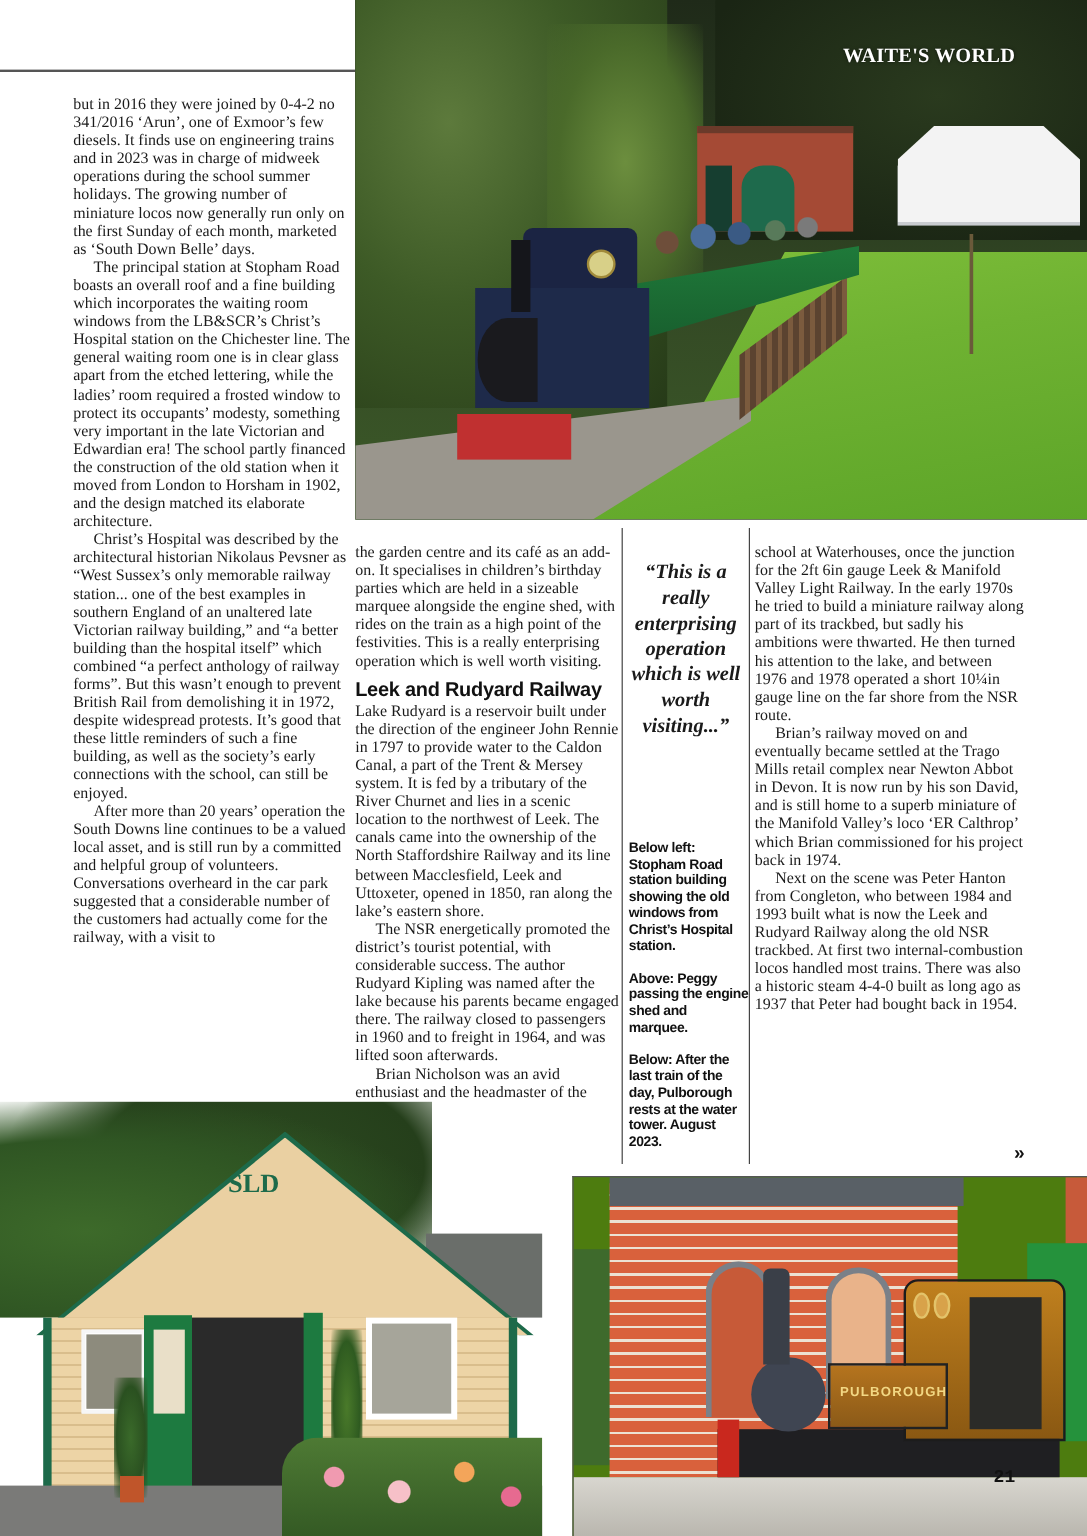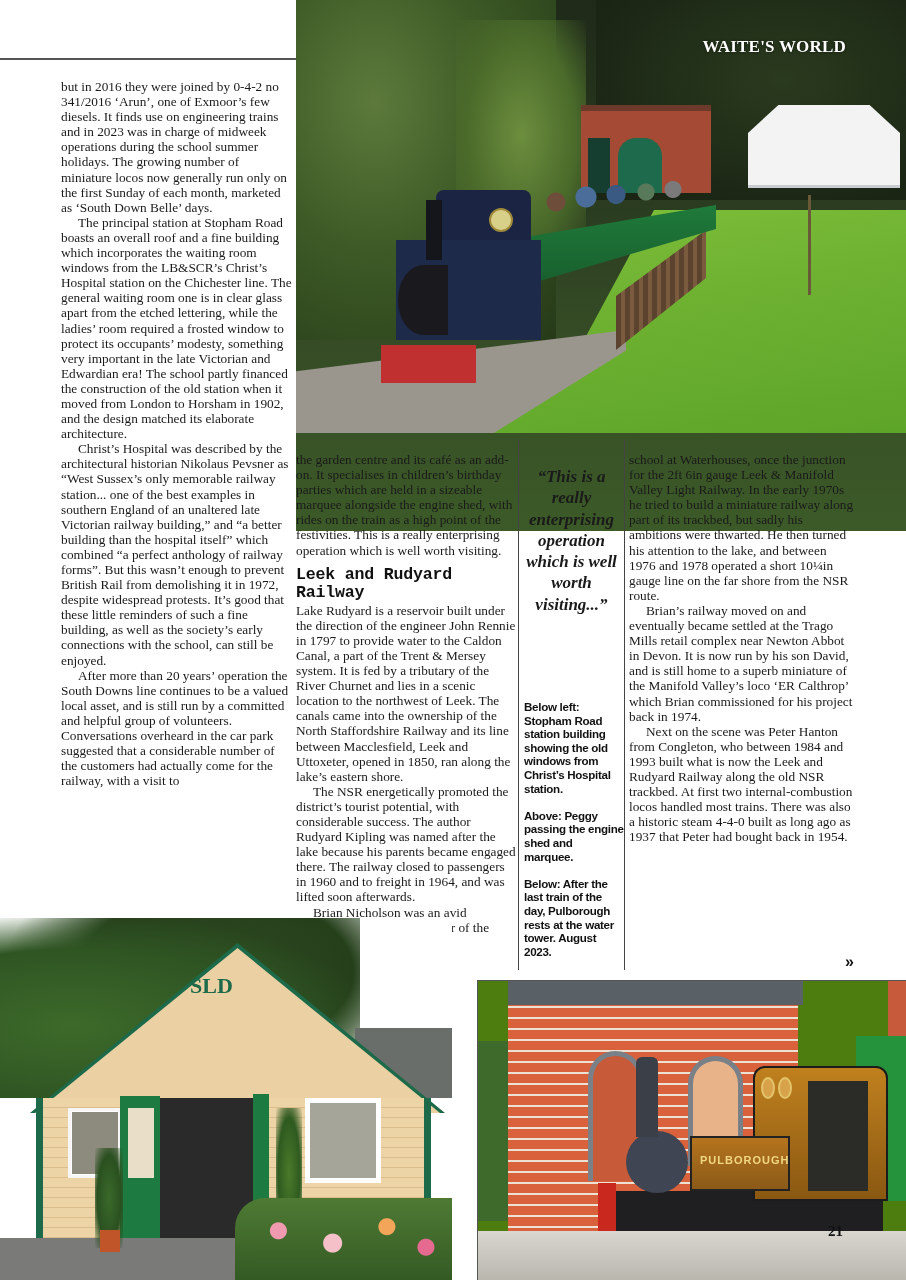--- a/index.html
+++ b/index.html
@@ -2,21 +2,21 @@
 <html><head>
 <meta charset="utf-8">
 <style>
   * { box-sizing: border-box; margin: 0; padding: 0; }
   html, body { width: 906px; height: 1280px; background: #ffffff; overflow: hidden; }
   body { position: relative; font-family: "Liberation Serif", "DejaVu Serif", serif; color: #1a1a1a; }
 
   .rule-top { position: absolute; left: 0; top: 58px; width: 296px; height: 2px; background: #555; }
 
   
-  .hero { position: absolute; left: 296px; top: 0; width: 610px; height: 531px; overflow: hidden; background: #2c3a22; }
+  .hero { position: absolute; left: 296px; top: 0; width: 610px; height: 433px; overflow: hidden; background: #2c3a22; }
   .hero .sky-dark { position: absolute; inset: 0; background: linear-gradient(180deg,#1f2a19 0%,#2b3d20 40%,#344a25 60%,#3c5a28 100%); }
   .hero .foliage-left { position: absolute; left: 0; top: 0; width: 260px; height: 340px; background: radial-gradient(ellipse at 30% 30%, #5d7a3c 0%, #3d5a26 45%, #263a18 100%); }
   .hero .foliage-left2 { position: absolute; left: 160px; top: 20px; width: 130px; height: 230px; background: radial-gradient(ellipse at 50% 50%, #6c8e3e 0%, #4a6a2a 60%, transparent 100%); }
   .hero .trees-right { position: absolute; left: 300px; top: 0; width: 310px; height: 200px; background: radial-gradient(ellipse at 60% 40%, #2a3a1e 0%, #1a2514 80%); }
   .hero .lawn { position: absolute; left: 190px; top: 210px; width: 420px; height: 223px; background: linear-gradient(170deg,#7fbf3a 0%,#6fb232 40%,#5da528 100%); clip-path: polygon(40% 0,100% 0,100% 100%,0 100%,20% 70%); }
   .hero .shed { position: absolute; left: 285px; top: 105px; width: 130px; height: 88px; background: #a54a35; border-top: 6px solid #6b3a2a; }
   .hero .shed-door { position: absolute; left: 322px; top: 138px; width: 44px; height: 55px; background: #1e6a4c; border-radius: 18px 18px 0 0; }
   .hero .shed-door2 { position: absolute; left: 292px; top: 138px; width: 22px; height: 55px; background: #163e30; }
   .hero .marquee { position: absolute; left: 452px; top: 105px; width: 152px; height: 80px; background: #f3f3f3; clip-path: polygon(20% 0,80% 0,100% 35%,100% 100%,0 100%,0 35%); }
   .hero .marquee-shadow { position: absolute; left: 452px; top: 138px; width: 152px; height: 50px; background: #c9ccd0; }
@@ -34,21 +34,21 @@
   .section-tag { position: absolute; right: 60px; top: 37px; font-family: "Liberation Serif", serif; font-weight: bold; font-size: 17px; color: #ffffff; letter-spacing: 0.2px; text-shadow: 0 0 3px rgba(0,0,0,0.6); }
 
   
   .col { position: absolute; font-size: 13.3px; line-height: 15.1px; text-align: left; hyphens: none; }
   .col p { text-indent: 0; }
   .col p.ind { text-indent: 17px; }
   .col-1 { left: 61px; top: 79px; width: 232px; }
   .col-2 { left: 296px; top: 452px; width: 220px; }
   .col-4 { left: 629px; top: 452px; width: 226px; }
 
-  .subhead { font-family: Liberation Mono, monospace; font-weight: bold; font-size: 16.6px; line-height: 18px; margin-top: 8px; margin-bottom: 1px; letter-spacing: -0.2px; color: #111; }
+  .subhead { font-family: Liberation Sans, sans-serif; font-weight: bold; font-size: 16.6px; line-height: 18px; margin-top: 8px; margin-bottom: 1px; letter-spacing: -0.2px; color: #111; }
 
   .vrule { position: absolute; width: 1px; background: #444; }
   .vrule-a { left: 518px; top: 440px; height: 530px; }
   .vrule-b { left: 624px; top: 440px; height: 530px; }
 
   .pull-quote { position: absolute; left: 520px; top: 466px; width: 103px; text-align: center; font-family: "Liberation Serif", serif; font-style: italic; font-weight: bold; font-size: 17px; line-height: 21.3px; color: #1a1a1a; }
 
   .captions { position: absolute; left: 524px; top: 700px; width: 100px; font-family: "Liberation Sans", "DejaVu Sans", sans-serif; font-weight: bold; font-size: 11.6px; line-height: 13.6px; color: #111; letter-spacing: -0.3px; }
   .captions p { margin-bottom: 13.6px; }
 
@@ -94,21 +94,21 @@
   .pulb .loco-smokebox { position: absolute; left: 148px; top: 150px; width: 62px; height: 62px; border-radius: 50%; background: #3f4552; }
   .pulb .loco-tank { position: absolute; left: 212px; top: 155px; width: 100px; height: 55px; background: linear-gradient(180deg,#b5741e,#8b5a18); border: 2px solid #222; }
   .pulb .loco-cab { position: absolute; left: 275px; top: 85px; width: 135px; height: 135px; background: linear-gradient(180deg,#c0801e,#8a5812); border: 2px solid #1c1c1c; border-radius: 12px 12px 0 0; }
   .pulb .cab-opening { position: absolute; left: 330px; top: 100px; width: 60px; height: 110px; background: #2b2b28; }
   .pulb .porthole1 { position: absolute; left: 283px; top: 96px; width: 14px; height: 22px; border-radius: 50%; border: 2px solid #e3c36a; background: #d8a24a; }
   .pulb .porthole2 { position: absolute; left: 300px; top: 96px; width: 14px; height: 22px; border-radius: 50%; border: 2px solid #e3c36a; background: #d8a24a; }
   .pulb .nameplate { position: absolute; left: 222px; top: 173px; font-family: "Liberation Sans", sans-serif; font-weight: bold; font-size: 11px; letter-spacing: 1px; color: #f2d783; }
   .pulb .frame { position: absolute; left: 120px; top: 210px; width: 285px; height: 40px; background: #1f1f22; }
   .pulb .buffer { position: absolute; left: 120px; top: 202px; width: 18px; height: 48px; background: #c9281e; }
   .pulb .ground { position: absolute; left: 0; top: 250px; width: 429px; height: 50px; background: linear-gradient(180deg,#d8d6cf,#b9b6ae); }
-  .pulb .page-num { position: absolute; left: 350px; top: 242px; font-family: Liberation Serif, serif; font-weight: bold; font-size: 15px; color: #111; }
+  .pulb .page-num { position: absolute; left: 350px; top: 242px; font-family: Liberation Mono, monospace; font-weight: bold; font-size: 15px; color: #111; }
 </style>
 </head>
 <body>
 
 <div class="rule-top"></div>
 
 <div class="hero">
   <div class="sky-dark"></div>
   <div class="trees-right"></div>
   <div class="foliage-left"></div>

